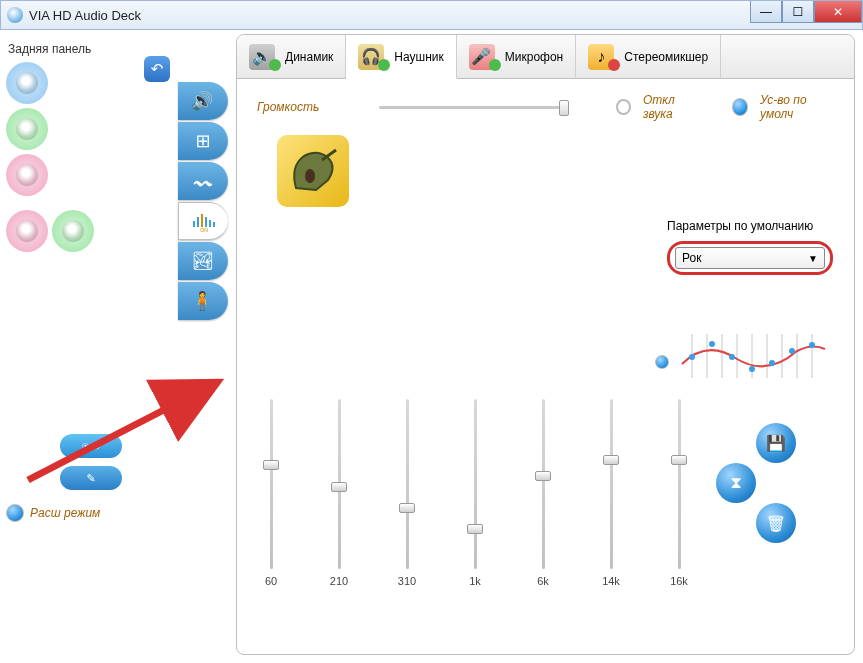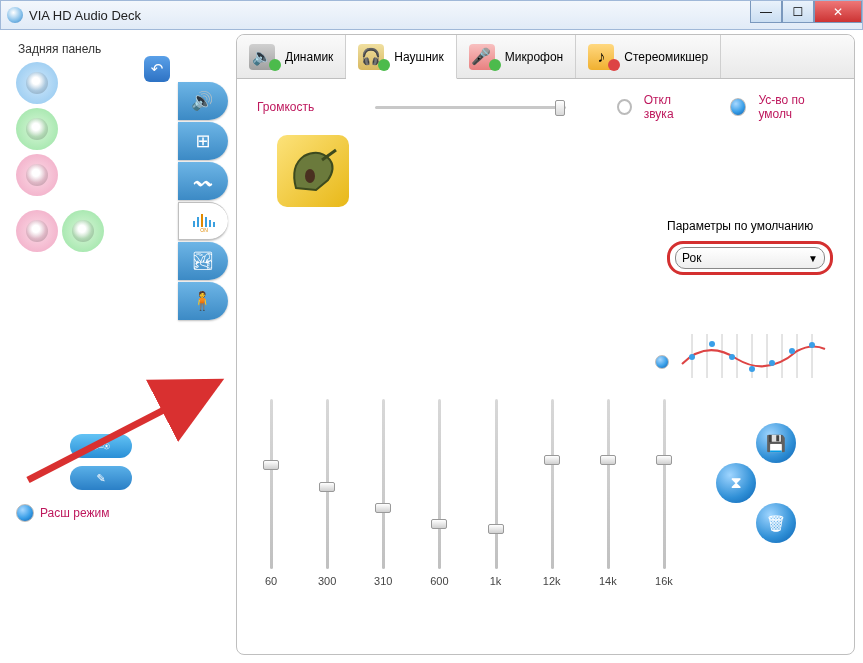--- a/index.html
+++ b/index.html
@@ -8,21 +8,21 @@
 
 .titlebar { height: 30px; background: linear-gradient(#f3f7fc,#e1ebf7); border: 1px solid #a0b8d8; display: flex; align-items: center; padding: 0 6px; position: relative; }
 .titlebar-icon { width: 16px; height: 16px; border-radius: 50%; background: radial-gradient(circle at 40% 35%,#fff,#7fbce8 60%,#3a7fbf); margin-right: 6px; }
 .titlebar-text { font-size: 13px; color: #222; }
 .win-btns { position: absolute; right: 0; top: 0; display: flex; }
 .win-btn { width: 32px; height: 22px; border: 1px solid #7a98bd; border-top: none; display: flex; align-items: center; justify-content: center; font-size: 12px; background: linear-gradient(#eaf2fb,#cadef2); }
 .win-btn.close { background: linear-gradient(#e77,#c33); color: #fff; width: 48px; border-top-right-radius: 0; }
 
 
 .app { display: flex; height: calc(663px - 30px); }
-.leftcol { width: 178px; padding: 8px 16px; font-size: 12px; }
+.leftcol { width: 178px; padding: 8px 6px; font-size: 12px; }
 .midcol { width: 58px; padding-top: 52px; }
 .main { flex: 1; border: 1px solid #bfbfbf; border-radius: 8px; margin: 4px 8px 8px 0; padding: 0; background: #fff; position: relative; }
 
 
 .panel-label { font-size: 12px; color: #333; margin: 4px 0 6px 2px; }
 .jacks { display: flex; flex-wrap: wrap; gap: 4px; margin-bottom: 14px; }
 .jack { width: 42px; height: 42px; border-radius: 50%; display: flex; align-items: center; justify-content: center; position: relative; }
 .jack::after { content: ""; width: 22px; height: 22px; border-radius: 50%; background: radial-gradient(circle at 45% 40%,#fff 0 20%,rgba(0,0,0,.1) 55%,rgba(0,0,0,.25)); }
 .jack.blue { background: radial-gradient(circle,#cfe8fb,#8fc6ef); }
 .jack.green { background: radial-gradient(circle,#d8f6d8,#97e3a2); }
@@ -47,47 +47,47 @@
 .ti-spk { background: linear-gradient(#d0d0d0,#a0a0a0); }
 .ti-hp { background: linear-gradient(#f0dfa0,#d8b860); }
 .ti-mic { background: linear-gradient(#f8c0c0,#e88080); }
 .ti-mix { background: linear-gradient(#ffd880,#f0b030); }
 .chk { width: 12px; height: 12px; border-radius: 50%; background: #4cbb4c; position: relative; margin-left: -10px; margin-top: 16px; }
 .chk.x { background: #d44; }
 
 
 .content { padding: 14px 20px; position: relative; height: calc(100% - 44px); }
 .row { display: flex; align-items: center; gap: 12px; margin-bottom: 14px; }
-.label { font-size: 12px; color: #be185d; }
+.label { font-size: 12px; color: #a16207; font-style: italic; }
 
 
 .hslider { width: 210px; height: 20px; position: relative; }
 .hslider-track { position: absolute; top: 9px; left: 0; right: 0; height: 3px; background: #c8c8c8; border-radius: 2px; }
 .hslider-thumb { position: absolute; top: 3px; width: 10px; height: 16px; background: linear-gradient(#fff,#d8d8d8); border: 1px solid #999; border-radius: 2px; }
 
 .radio-empty { width: 16px; height: 16px; border-radius: 50%; border: 2px solid #bbb; background: #fff; }
 
 
 .preset-img { width: 72px; height: 72px; border-radius: 10px; background: linear-gradient(135deg,#fce27a,#e8b818); display: flex; align-items: center; justify-content: center; margin-left: 20px; }
 .preset-img svg { width: 54px; height: 50px; }
 
 
 .preset-block { position: absolute; left: 430px; top: 140px; }
 .preset-hdr { font-size: 12px; margin-bottom: 8px; }
 .dd-wrap { border: 3px solid #d43030; border-radius: 16px; padding: 3px 5px; }
-.dd { width: 150px; height: 22px; border: 1px solid #888; border-radius: 10px; background: linear-gradient(#fff,#eee); font-size: 12px; padding: 0 6px; display: flex; align-items: center; justify-content: space-between; }
+.dd { width: 150px; height: 22px; border: 1px solid #888; border-radius: 3px; background: linear-gradient(#fff,#eee); font-size: 12px; padding: 0 6px; display: flex; align-items: center; justify-content: space-between; }
 .dd-arrow { font-size: 10px; }
 
 
 .curve { position: absolute; left: 440px; top: 250px; width: 150px; height: 54px; }
 .curve svg { width: 150px; height: 54px; }
 .radio-dot.small { width: 14px; height: 14px; }
 
 
-.eq { position: absolute; left: 24px; top: 320px; right: 180px; display: flex; justify-content: space-between; }
+.eq { position: absolute; left: 24px; top: 320px; right: 165px; display: flex; justify-content: space-between; }
 .band { display: flex; flex-direction: column; align-items: center; gap: 6px; }
 .vwrap { width: 20px; height: 170px; position: relative; }
 .vtrack { position: absolute; left: 9px; top: 0; bottom: 0; width: 3px; background: linear-gradient(#d8d8d8,#c0c0c0); border-radius: 2px; }
 .vthumb { position: absolute; left: 2px; width: 16px; height: 10px; background: linear-gradient(#fff,#d0d0d0); border: 1px solid #999; border-radius: 2px; }
 .band-lbl { font-size: 11px; color: #444; }
 
 
 .circlebtns { position: absolute; right: 32px; top: 350px; width: 120px; height: 120px; }
 .cbtn { position: absolute; width: 40px; height: 40px; border-radius: 50%; background: radial-gradient(circle at 35% 30%,#9fd5ff,#2f8fd6 60%,#0a5faf); display: flex; align-items: center; justify-content: center; color: #fff; font-size: 16px; }
 
@@ -255,49 +255,42 @@
               <div class="vtrack"></div>
               <div class="vthumb" style="top: 60.8px;"></div>
             </div>
             <div class="band-lbl">60</div>
           </div>
           <div class="band">
             <div class="vwrap">
               <div class="vtrack"></div>
               <div class="vthumb" style="top: 83.2px;"></div>
             </div>
-            <div class="band-lbl">300</div>
+            <div class="band-lbl">210</div>
           </div>
           <div class="band">
             <div class="vwrap">
               <div class="vtrack"></div>
               <div class="vthumb" style="top: 104px;"></div>
             </div>
             <div class="band-lbl">310</div>
           </div>
           <div class="band">
             <div class="vwrap">
               <div class="vtrack"></div>
-              <div class="vthumb" style="top: 120px;"></div>
-            </div>
-            <div class="band-lbl">600</div>
-          </div>
-          <div class="band">
-            <div class="vwrap">
-              <div class="vtrack"></div>
               <div class="vthumb" style="top: 124.8px;"></div>
             </div>
             <div class="band-lbl">1k</div>
           </div>
           <div class="band">
             <div class="vwrap">
               <div class="vtrack"></div>
-              <div class="vthumb" style="top: 56px;"></div>
-            </div>
-            <div class="band-lbl">12k</div>
+              <div class="vthumb" style="top: 72px;"></div>
+            </div>
+            <div class="band-lbl">6k</div>
           </div>
           <div class="band">
             <div class="vwrap">
               <div class="vtrack"></div>
               <div class="vthumb" style="top: 56px;"></div>
             </div>
             <div class="band-lbl">14k</div>
           </div>
           <div class="band">
             <div class="vwrap">

